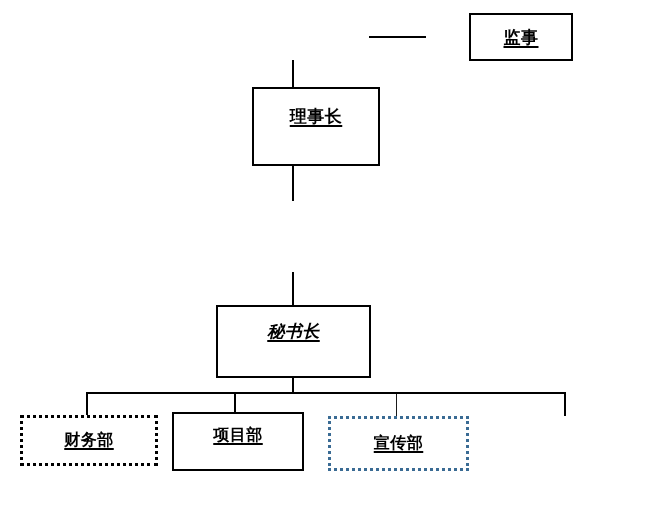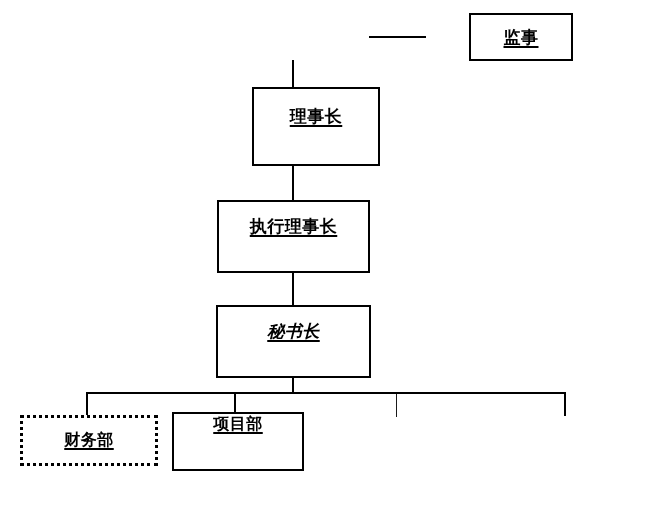--- a/index.html
+++ b/index.html
@@ -73,21 +73,21 @@
 
   #node-finance      { left: 20px;  top: 415px; width: 138px; height: 51px; }
   #node-project      { left: 172px; top: 412px; width: 132px; height: 59px; }
   #node-publicity    { left: 328px; top: 416px; width: 141px; height: 55px; }
   #node-hr           { left: 497px; top: 415px; width: 138px; height: 56px; }
 
   
   .label-lg { font-size: 17px; }
   .label-md { font-size: 16px; }
 
-  .pad-top-sm  { }
+  .pad-top-sm  { padding-top: 11px; }
   .pad-top-md  { padding-top: 16px; }
   .pad-top-lg  { padding-top: 13px; }
 </style>
 </head>
 <body>
 
 <div id="org-chart">
 
   <div class="line line-h" style="left:369px; top:36px; width:57px;"></div>
 
@@ -108,31 +108,31 @@
 
 
   <div id="node-supervisor" class="node border-solid-black text-middle">
     <span class="node-label label-lg">监事</span>
   </div>
 
   <div id="node-chairman" class="node border-solid-black text-top pad-top-md">
     <span class="node-label label-lg">理事长</span>
   </div>
 
-  <div id="node-exec-chairman" class="node border-solid-black text-top pad-top-lg">
-    <span class="node-label label-lg">执行理事长</span>
-  </div>
 
   <div id="node-secretary" class="node border-solid-black text-top pad-top-lg">
     <span class="node-label label-lg">秘书长</span>
   </div>
 
   <div id="node-finance" class="node border-dotted-black text-middle">
     <span class="node-label label-md">财务部</span>
   </div>
 
   <div id="node-project" class="node border-solid-black text-top pad-top-sm">
     <span class="node-label label-md">项目部</span>
   </div>
 
+  <div id="node-publicity" class="node border-dotted-blue text-middle">
+    <span class="node-label label-md">宣传部</span>
+  </div>
 
 
 </div>
 
 </body></html>

